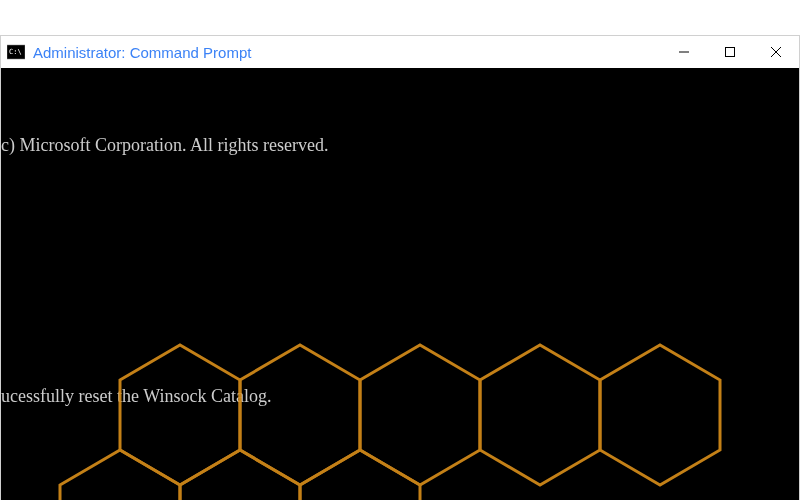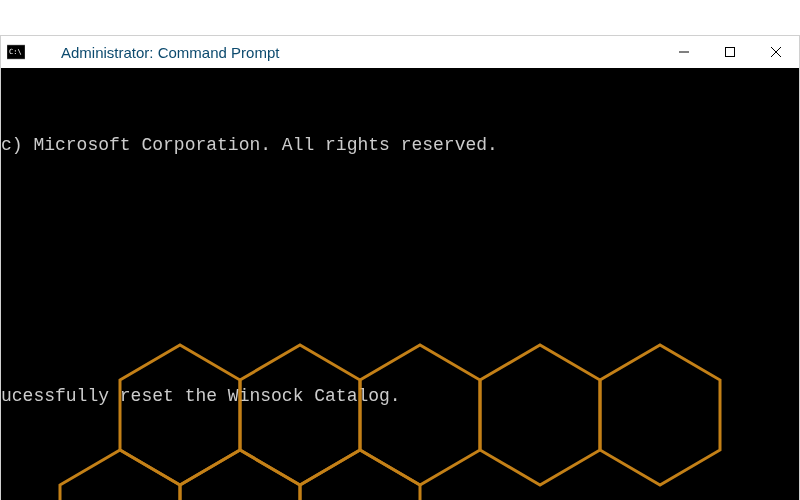--- a/index.html
+++ b/index.html
@@ -50,23 +50,22 @@
       width: 18px;
       height: 18px;
       margin-right: 8px;
       display: flex;
       align-items: center;
       justify-content: center;
     }
     .title-text {
       flex: 1;
       font-size: 15px;
-      color: #0c4a6e;
+      color: #3b82f6;
       font-weight: 400;
-      margin-left: 28px;
     }
     .window-controls {
       display: flex;
       height: 100%;
     }
     .window-control {
       width: 46px;
       height: 32px;
       display: flex;
       align-items: center;
@@ -84,20 +83,21 @@
       font-family: 'Consolas', 'Courier New', monospace;
       font-size: 18px;
       line-height: 1.55;
       padding: 8px 0 14px 0;
       min-height: 275px;
       white-space: pre;
       overflow: hidden;
     }
     .terminal-line {
       display: block;
+      font-family: Liberation Serif, serif;
     }
     .blank-line {
       height: 1.55em;
     }
   </style>
 </head>
 <body>
 
 <div class="bg-top"></div>
 

